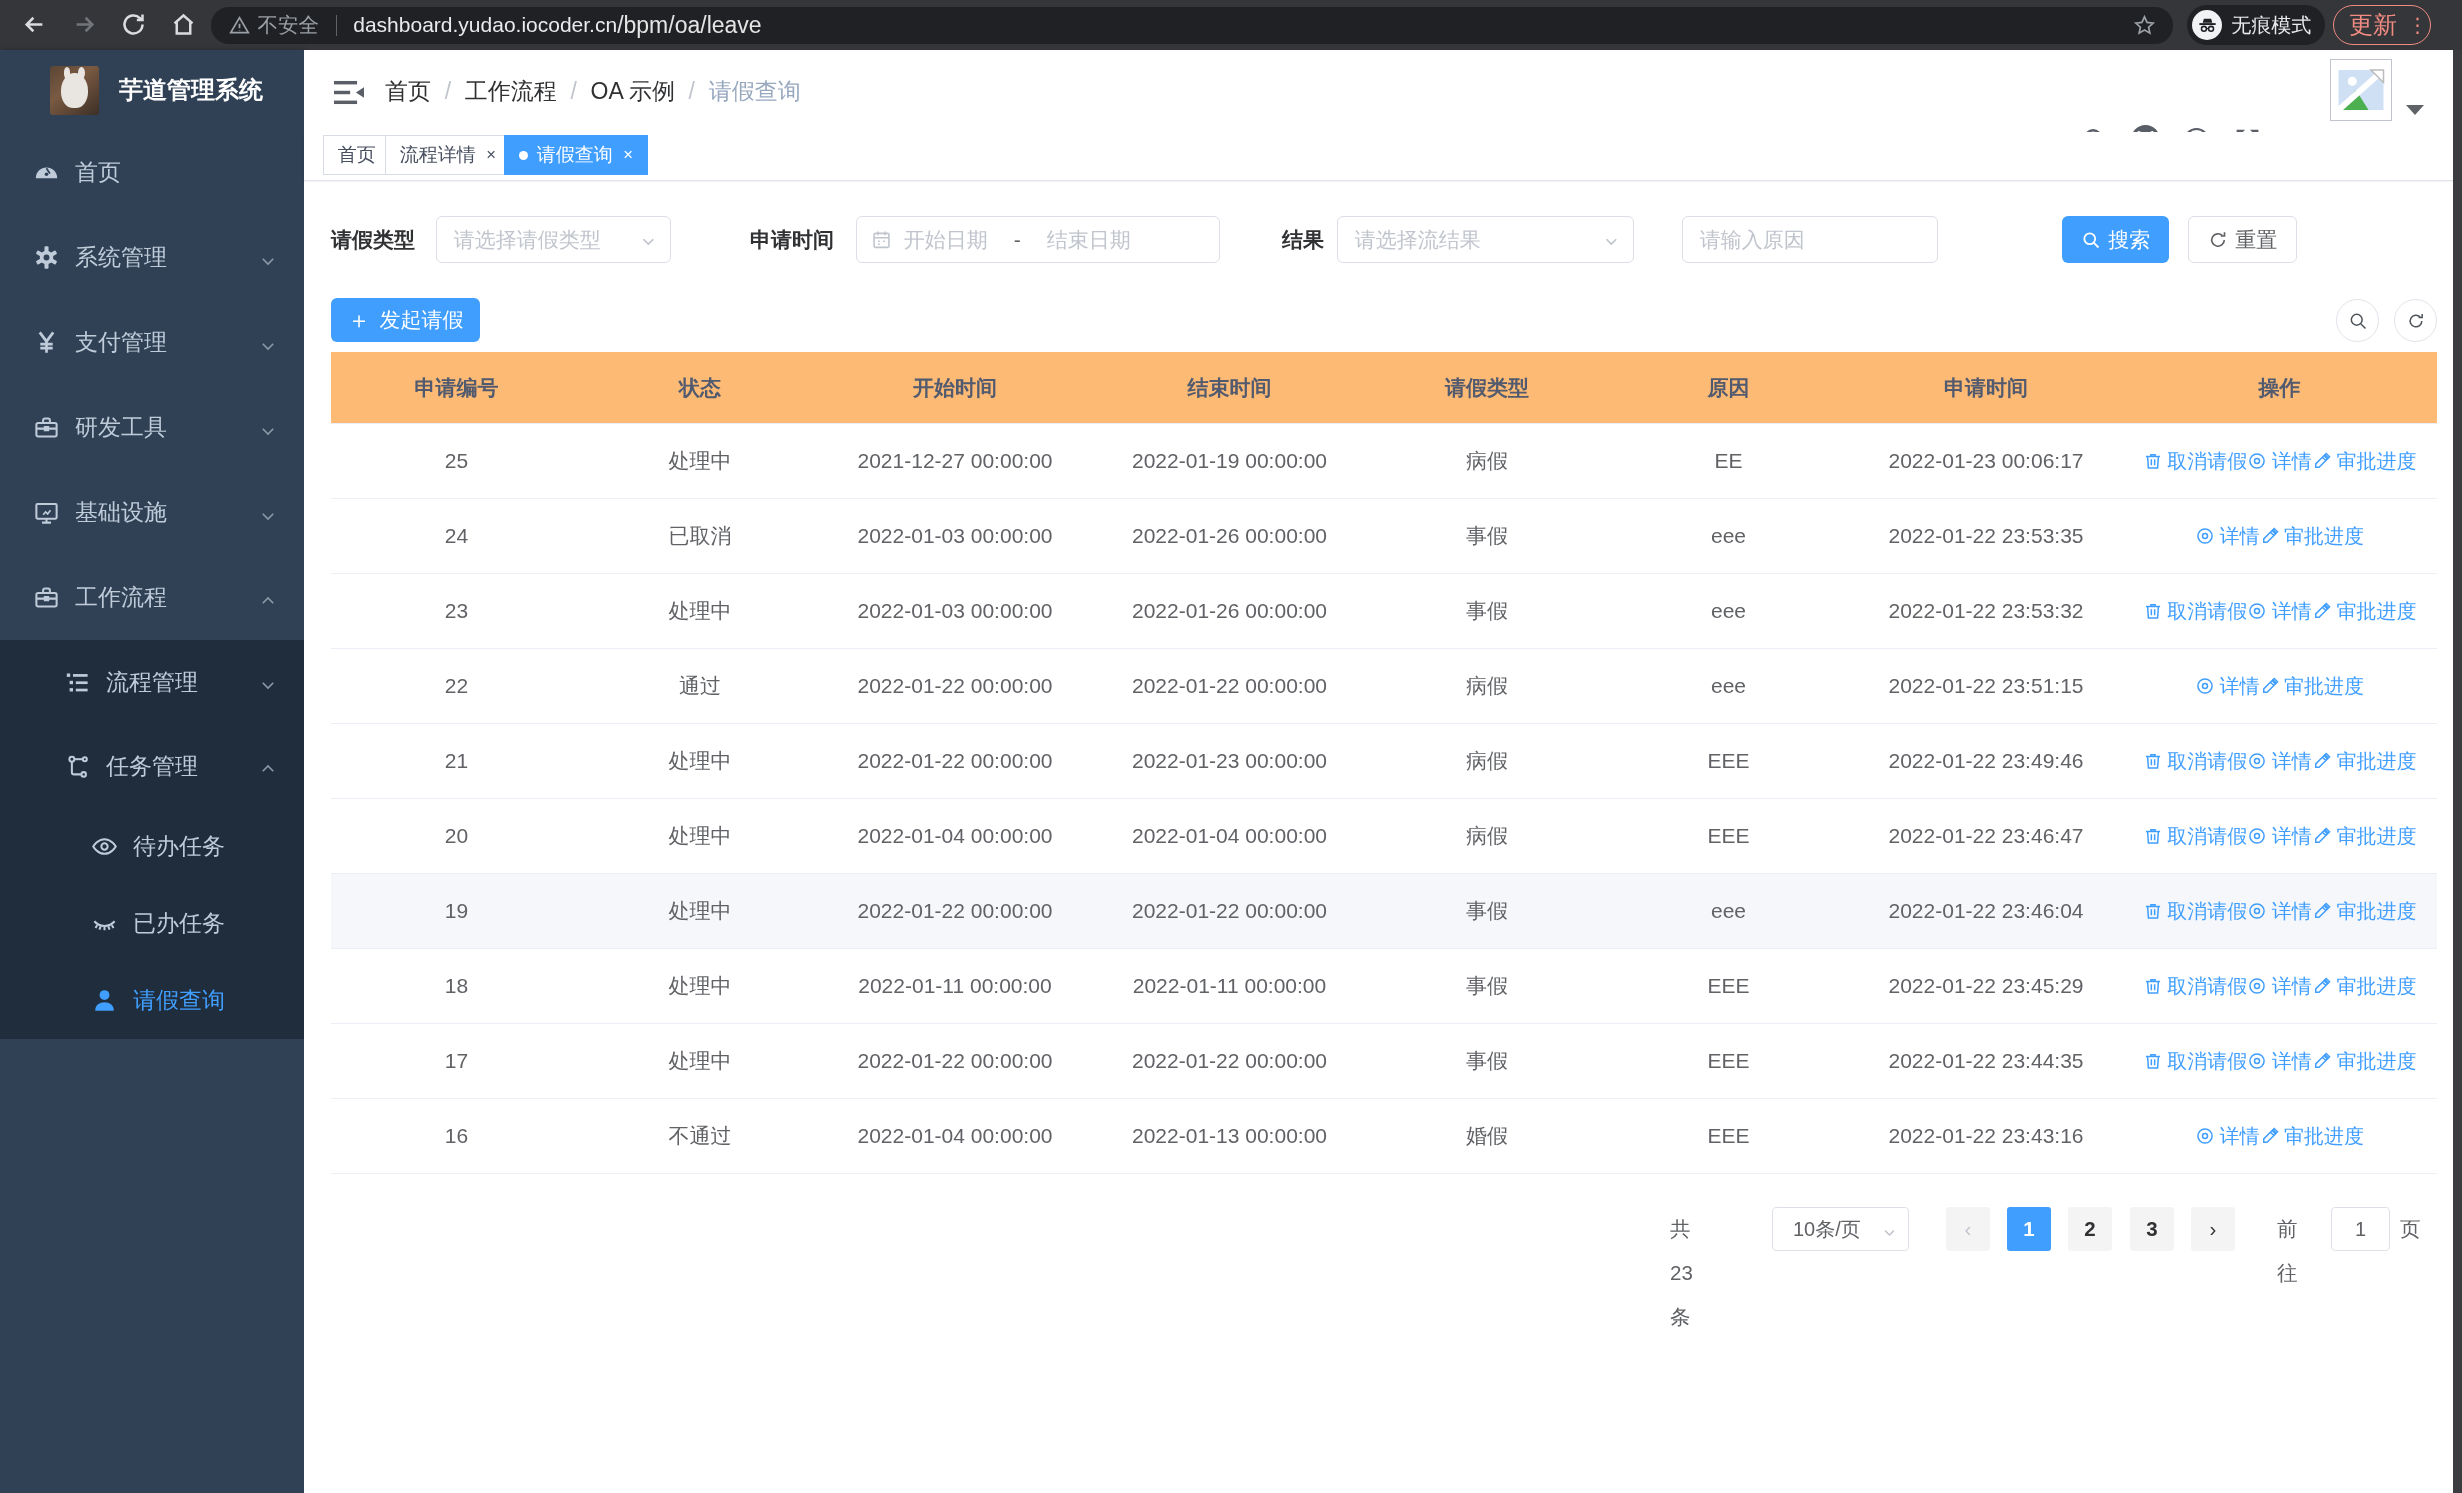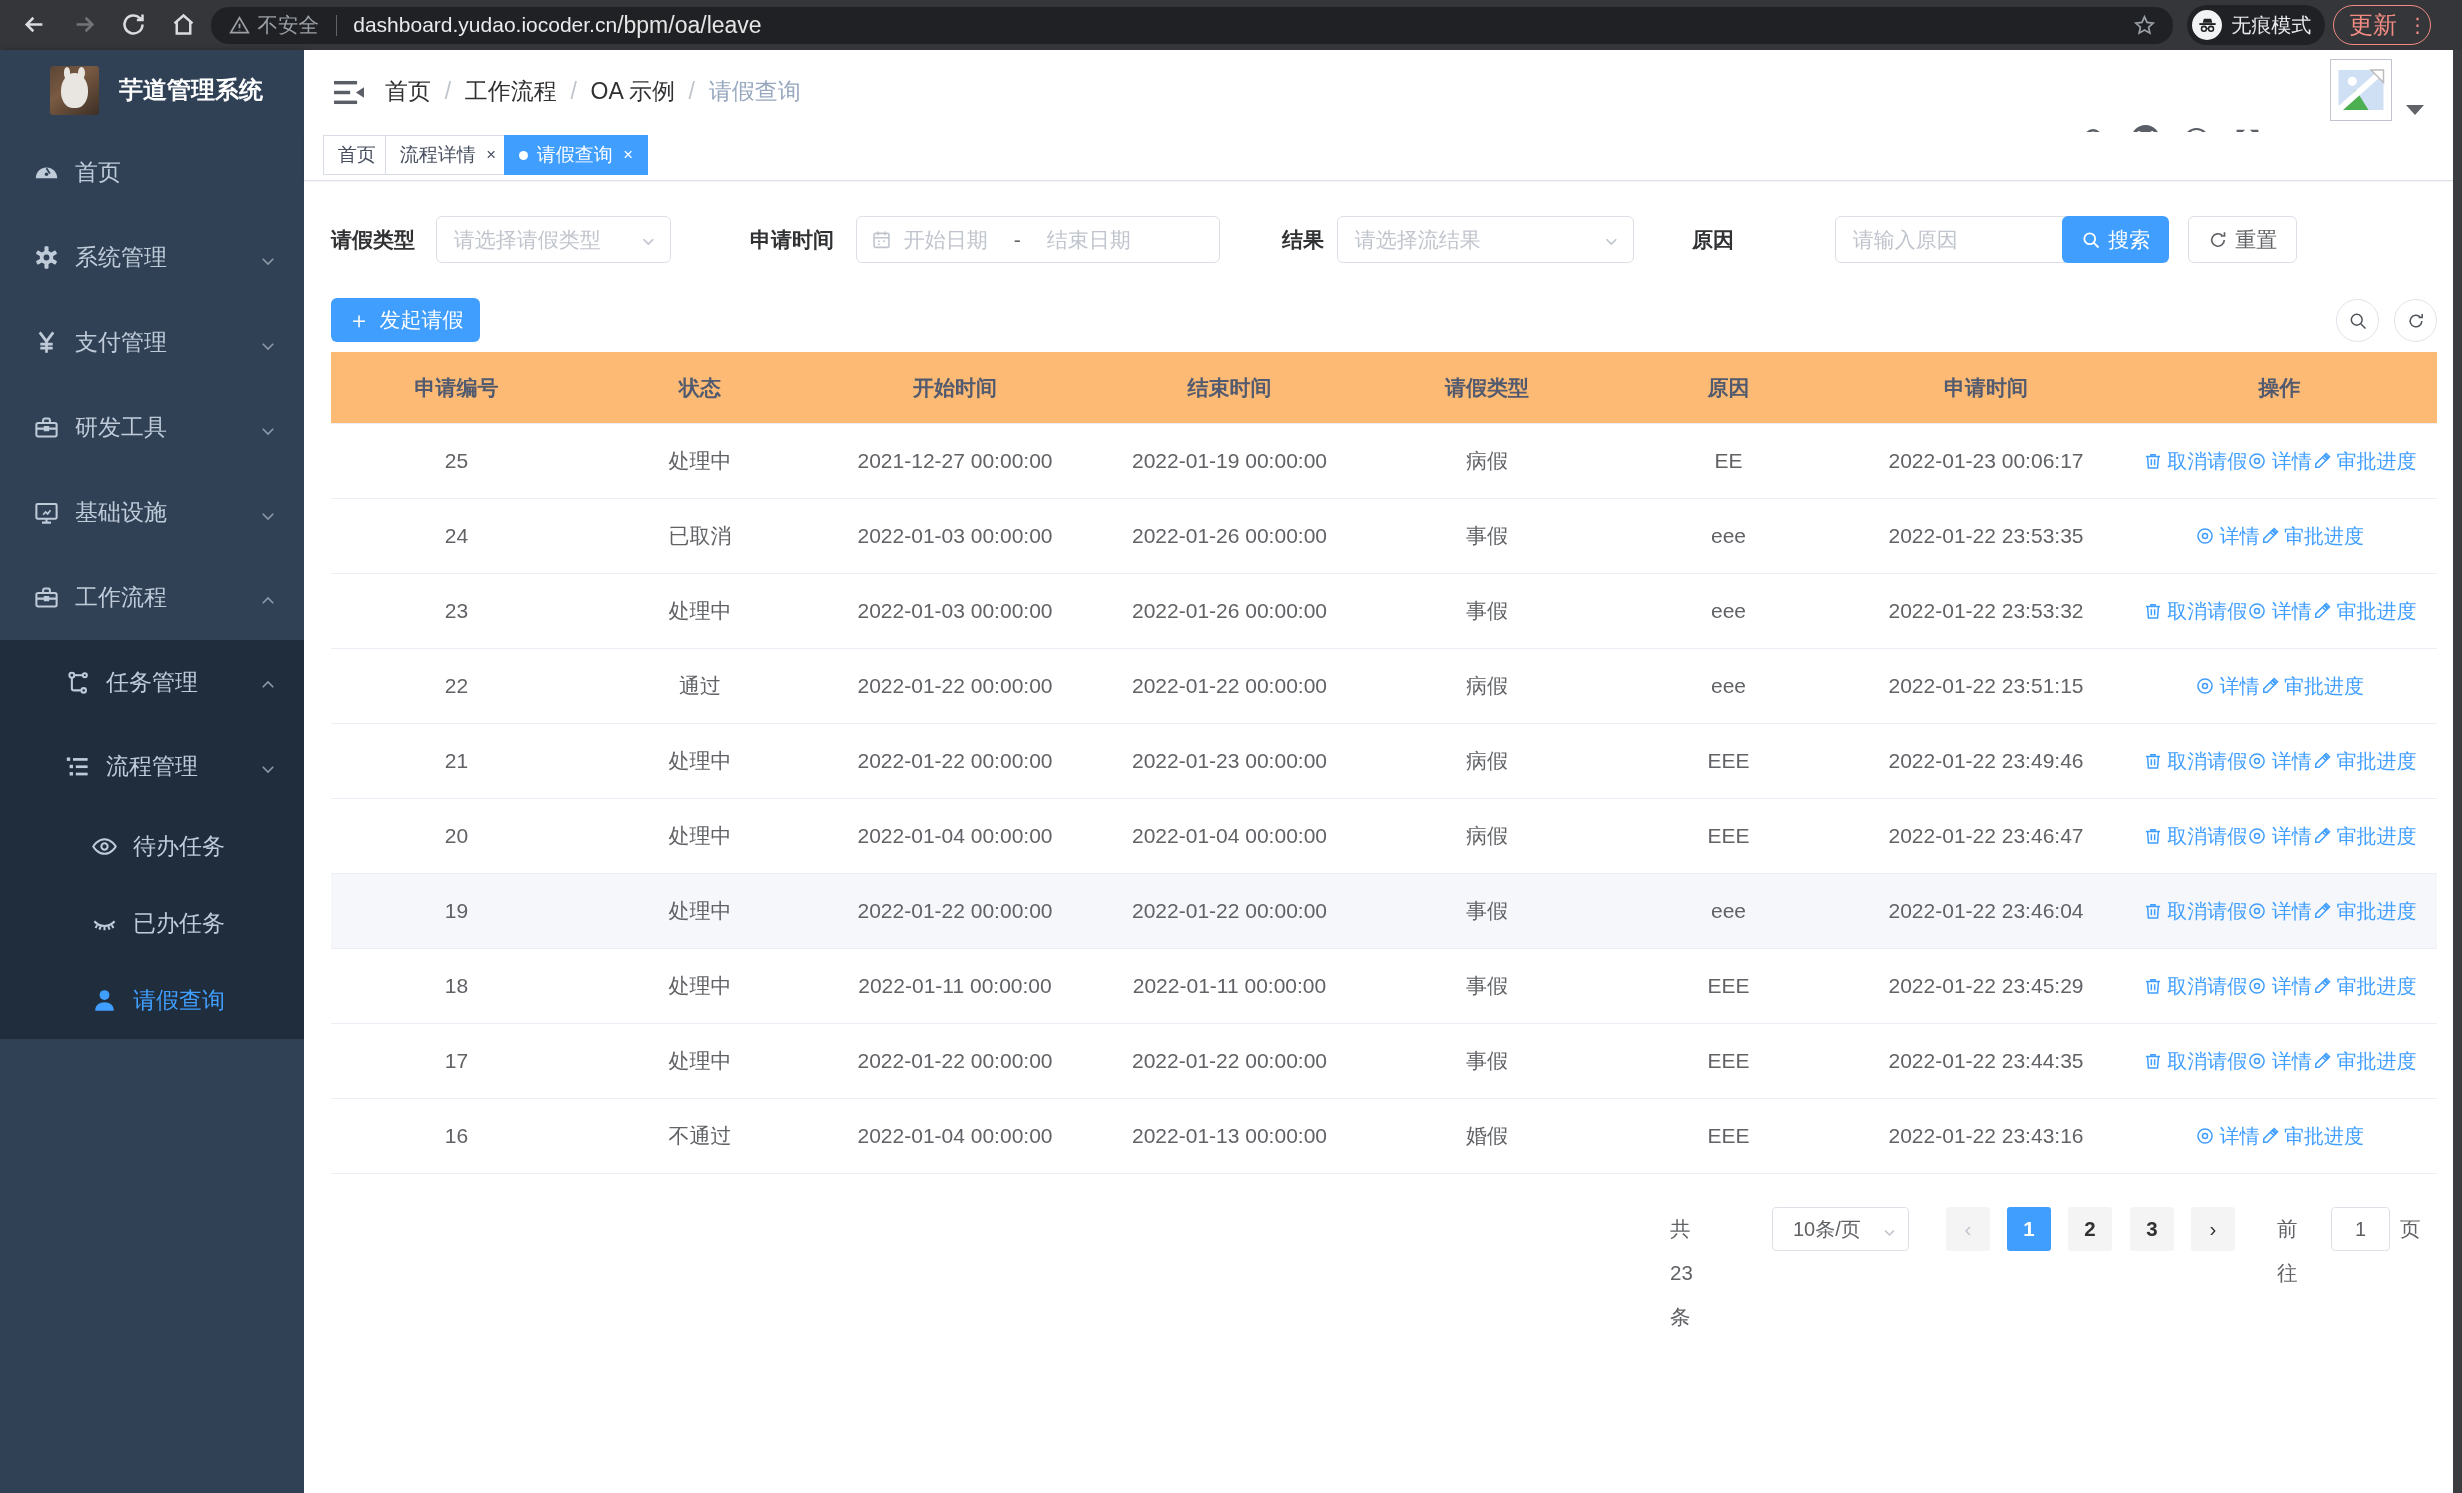--- a/index.html
+++ b/index.html
@@ -261,43 +261,43 @@
         <span class="side-ic"><svg viewBox="0 0 24 24" fill="none" stroke="currentColor" stroke-width="1.8">
             <rect x="3" y="8" width="18" height="12" rx="1.5"></rect>
             <path d="M9 8V5.5A1.5 1.5 0 0110.5 4h3A1.5 1.5 0 0115 5.5V8M3 13h18M10.5 11.5h3v3h-3z"></path>
           </svg></span>
         <span>工作流程</span>
         <span class="side-arrow up"><svg viewBox="0 0 24 24" fill="none" stroke="currentColor" stroke-width="2.2">
             <path d="M5 9l7 7 7-7"></path>
           </svg></span>
       </div>
       <div class="side-item l2 sub">
-        <span class="side-ic"><svg viewBox="0 0 24 24" fill="none" stroke="currentColor" stroke-width="1.8">
-            <circle cx="7" cy="5.5" r="2.2"></circle>
-            <path d="M7 7.7V17a2 2 0 002 2h6"></path>
-            <circle cx="17.5" cy="19" r="2"></circle>
-            <path d="M9.2 5.5H16"></path>
-            <circle cx="18.5" cy="5.5" r="1.8"></circle>
-          </svg></span>
-        <span>任务管理</span>
-        <span class="side-arrow up"><svg viewBox="0 0 24 24" fill="none" stroke="currentColor" stroke-width="2.2">
-            <path d="M5 9l7 7 7-7"></path>
-          </svg></span>
-      </div>
-      <div class="side-item l2 sub">
         <span class="side-ic"><svg viewBox="0 0 24 24" fill="currentColor">
             <rect x="2.5" y="4" width="3" height="3"></rect>
             <rect x="8" y="4.5" width="13" height="2.4"></rect>
             <rect x="5" y="10.5" width="3" height="3"></rect>
             <rect x="10.5" y="11" width="10.5" height="2.4"></rect>
             <rect x="5" y="17" width="3" height="3"></rect>
             <rect x="10.5" y="17.5" width="10.5" height="2.4"></rect>
           </svg></span>
         <span>流程管理</span>
         <span class="side-arrow down"><svg viewBox="0 0 24 24" fill="none" stroke="currentColor" stroke-width="2.2">
+            <path d="M5 9l7 7 7-7"></path>
+          </svg></span>
+      </div>
+      <div class="side-item l2 sub">
+        <span class="side-ic"><svg viewBox="0 0 24 24" fill="none" stroke="currentColor" stroke-width="1.8">
+            <circle cx="7" cy="5.5" r="2.2"></circle>
+            <path d="M7 7.7V17a2 2 0 002 2h6"></path>
+            <circle cx="17.5" cy="19" r="2"></circle>
+            <path d="M9.2 5.5H16"></path>
+            <circle cx="18.5" cy="5.5" r="1.8"></circle>
+          </svg></span>
+        <span>任务管理</span>
+        <span class="side-arrow up"><svg viewBox="0 0 24 24" fill="none" stroke="currentColor" stroke-width="2.2">
             <path d="M5 9l7 7 7-7"></path>
           </svg></span>
       </div>
       <div class="side-item l3 sub">
         <span class="side-ic"><svg viewBox="0 0 24 24" fill="none" stroke="currentColor" stroke-width="1.8">
             <path d="M2 12s3.8-6.5 10-6.5S22 12 22 12s-3.8 6.5-10 6.5S2 12 2 12z"></path>
             <circle cx="12" cy="12" r="2.8"></circle>
           </svg></span>
         <span>待办任务</span>
       </div>
@@ -404,21 +404,21 @@
     <span class="ph">结束日期</span>
   </div>
   <span class="flabel" style="left:978px">结果</span>
   <div class="fbox" style="left:1033px;width:297px">
     <span class="ph" style="margin-left:16.7px">请选择流结果</span>
     <span class="chev"><svg viewBox="0 0 24 24" fill="none" stroke="currentColor" stroke-width="2.4">
           <path d="M5 9l7 7 7-7"></path>
         </svg></span>
   </div>
   <span class="flabel" style="left:1388px">原因</span>
-  <div class="fbox" style="left:1531px;width:312px">
+  <div class="fbox" style="left:1378px;width:256px">
     <span class="ph" style="margin-left:16.7px">请输入原因</span>
   </div>
   <div class="btn primary" style="left:1758px;width:107px">
     <span class="bic"><svg viewBox="0 0 24 24" fill="none" stroke="currentColor" stroke-width="2.2">
           <circle cx="10.5" cy="10.5" r="6.5"></circle>
           <path d="M15.5 15.5l5.5 5.5"></path>
         </svg></span>
     <span>搜索</span>
   </div>
   <div class="btn plain" style="left:1884px;width:109px">

